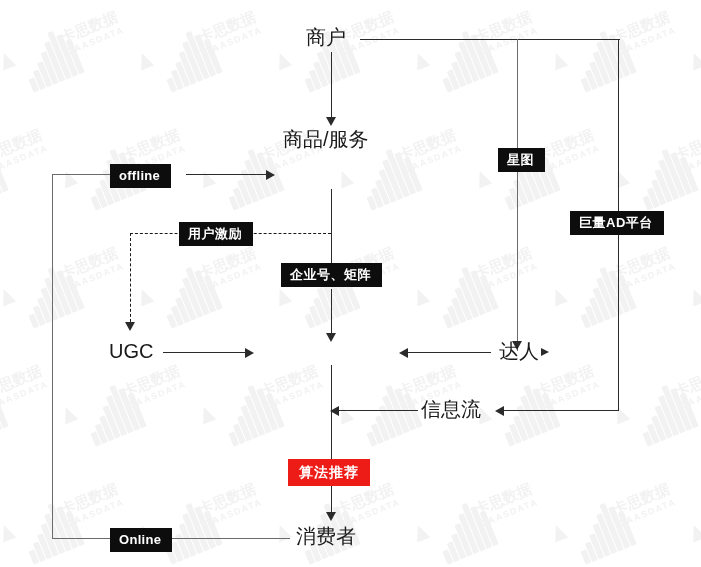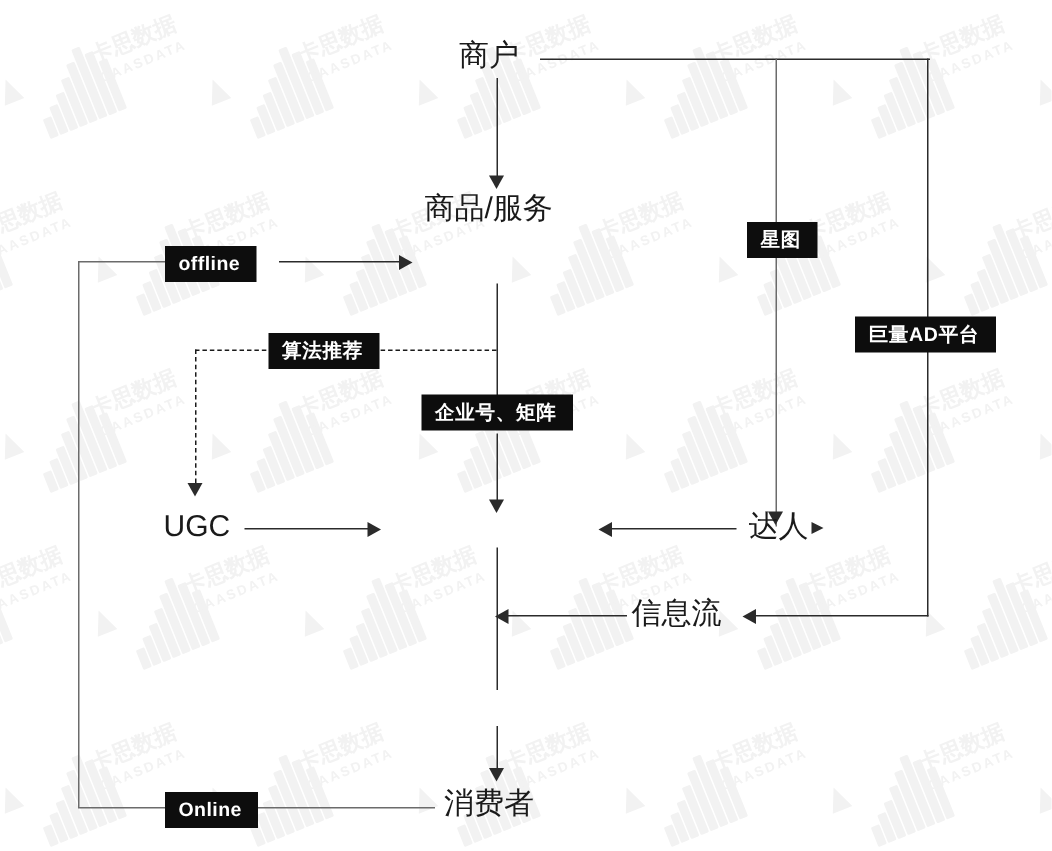--- a/index.html
+++ b/index.html
@@ -536,34 +536,35 @@
     <div class="dashv" style="left:130px;top:233px;height:94px;"></div>
     <div class="ar ar-d" style="left:125px;top:322px;"></div>
 
     <div class="node plain big" style="left:306px;top:27px;">商户</div>
 
     <div class="node plain big" style="left:283px;top:129px;">商品/服务</div>
 
 
     <div class="node boxblack lat" style="left:110px;top:164px;">offline</div>
 
-    <div class="node boxblack" style="left:179px;top:222px;">算法推荐</div>
+    <div class="node boxblack" style="left:179px;top:222px;">用户激励</div>
 
     <div class="node boxblack" style="left:281px;top:263px;">企业号、矩阵</div>
 
     <div class="node boxblack" style="left:498px;top:148px;">星图</div>
 
     <div class="node boxblack" style="left:570px;top:211px;">巨量AD平台</div>
 
     <div class="node plain big" style="left:109px;top:341px;">UGC</div>
 
 
     <div class="node plain big" style="left:499px;top:341px;font-family:Liberation Serif, serif;">达人</div>
 
     <div class="node plain big" style="left:421px;top:399px;">信息流</div>
 
+    <div class="node boxred" style="left:288px;top:459px;">算法推荐</div>
 
     <div class="node boxblack lat" style="left:110px;top:528px;">Online</div>
 
     <div class="node plain big" style="left:296px;top:526px;">消费者</div>
 
   </div>
 </div>
 
 </body></html>

